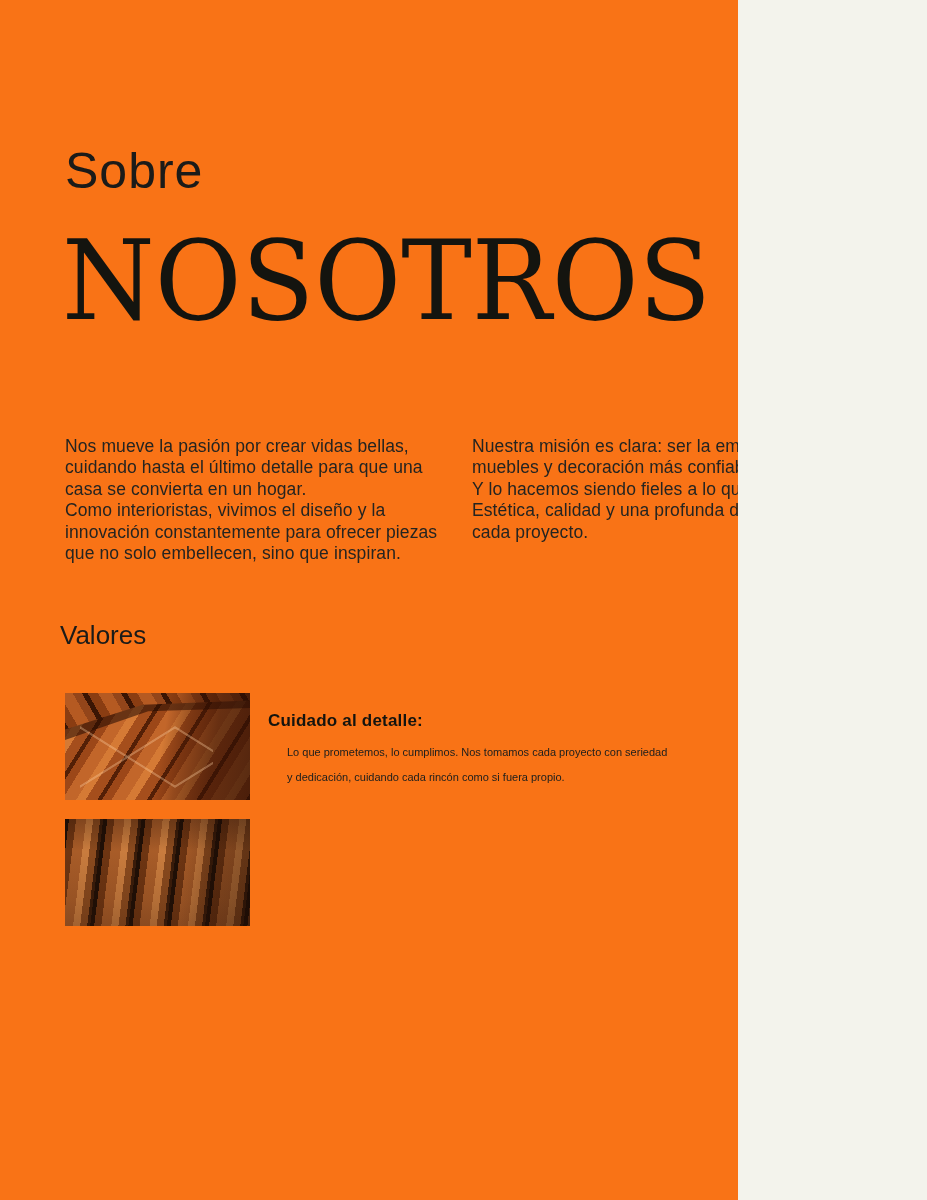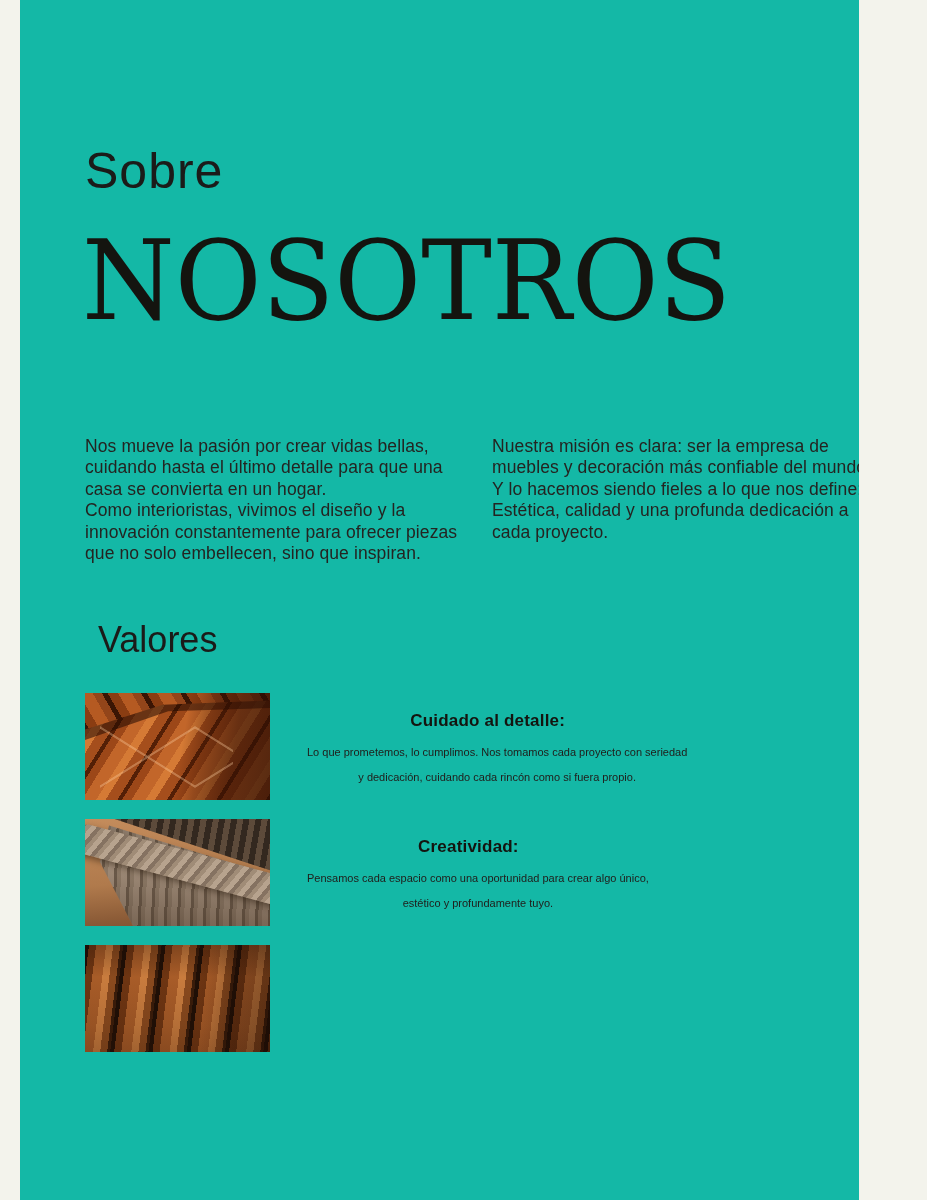--- a/index.html
+++ b/index.html
@@ -3,25 +3,24 @@
 <meta charset="utf-8">
 <style>
   * { margin:0; padding:0; box-sizing:border-box; }
   html,body { width:927px; }
   body {
     font-family:"Liberation Sans", sans-serif;
     background:#f3f3ec;
   }
   .page {
     position:relative;
-    width:839px; height:1200px;
-    background:#14b8a6;
+    width:738px; height:1200px;
+    background:#f97316;
     overflow:hidden;
     color:#1d1d1b;
-    margin-left:20px;
   }
 
   
   .kicker {
     position:absolute; left:65px; top:146px;
     font-size:50px; font-weight:400; letter-spacing:1px;
     color:#1b1b19; line-height:1;
   }
   .title {
     position:absolute; left:62px; top:226px;
@@ -35,32 +34,32 @@
   .intro {
     position:absolute; left:65px; top:436px; width:797px;
     display:grid; grid-template-columns:390px 1fr; column-gap:17px;
     font-size:17.5px; line-height:21.4px; color:#242421;
     letter-spacing:0.1px;
   }
   .intro p { white-space:pre-line; }
 
   
   .values-heading {
-    position:absolute; left:78px; top:622px;
-    font-size:36px; font-weight:400; color:#1b1b19; line-height:1;
+    position:absolute; left:60px; top:622px;
+    font-size:26px; font-weight:400; color:#1b1b19; line-height:1;
   }
   .values-list {
     position:absolute; left:65px; top:693px; width:797px;
   }
   .value-row { display:flex; gap:18px; margin-bottom:19px; }
   .value-img {
     position:relative; flex:none;
     width:185px; height:107px; overflow:hidden;
   }
-  .value-text { padding-top:18px;text-align:center; }
+  .value-text { padding-top:18px; }
   .value-title {
     font-size:17px; font-weight:bold; color:#14140f;
     letter-spacing:0.2px; line-height:1.2; margin-bottom:9px;
   }
   .value-desc {
     font-size:11px; line-height:24.5px; color:#20201d;
     padding-left:19px; max-width:578px; white-space:pre-line;
   }
 
   
@@ -172,32 +171,20 @@
         <div class="dark-right"></div>
         <div class="stitches"></div>
       </div>
       <div class="value-text">
         <div class="value-title">Cuidado al detalle:</div>
         <div class="value-desc">Lo que prometemos, lo cumplimos. Nos tomamos cada proyecto con seriedad
 y dedicación, cuidando cada rincón como si fuera propio.</div>
       </div>
     </div>
 
-    <div class="value-row">
-      <div class="value-img rope">
-        <div class="weave-top"></div>
-        <div class="strands"></div>
-        <div class="roll"></div>
-      </div>
-      <div class="value-text">
-        <div class="value-title">Creatividad:</div>
-        <div class="value-desc">Pensamos cada espacio como una oportunidad para crear algo único,
-estético y profundamente tuyo.</div>
-      </div>
-    </div>
 
     <div class="value-row">
       <div class="value-img wood">
         <div class="shade"></div>
         <div class="right-dark"></div>
       </div>
       <div class="value-text">
       </div>
     </div>
 

